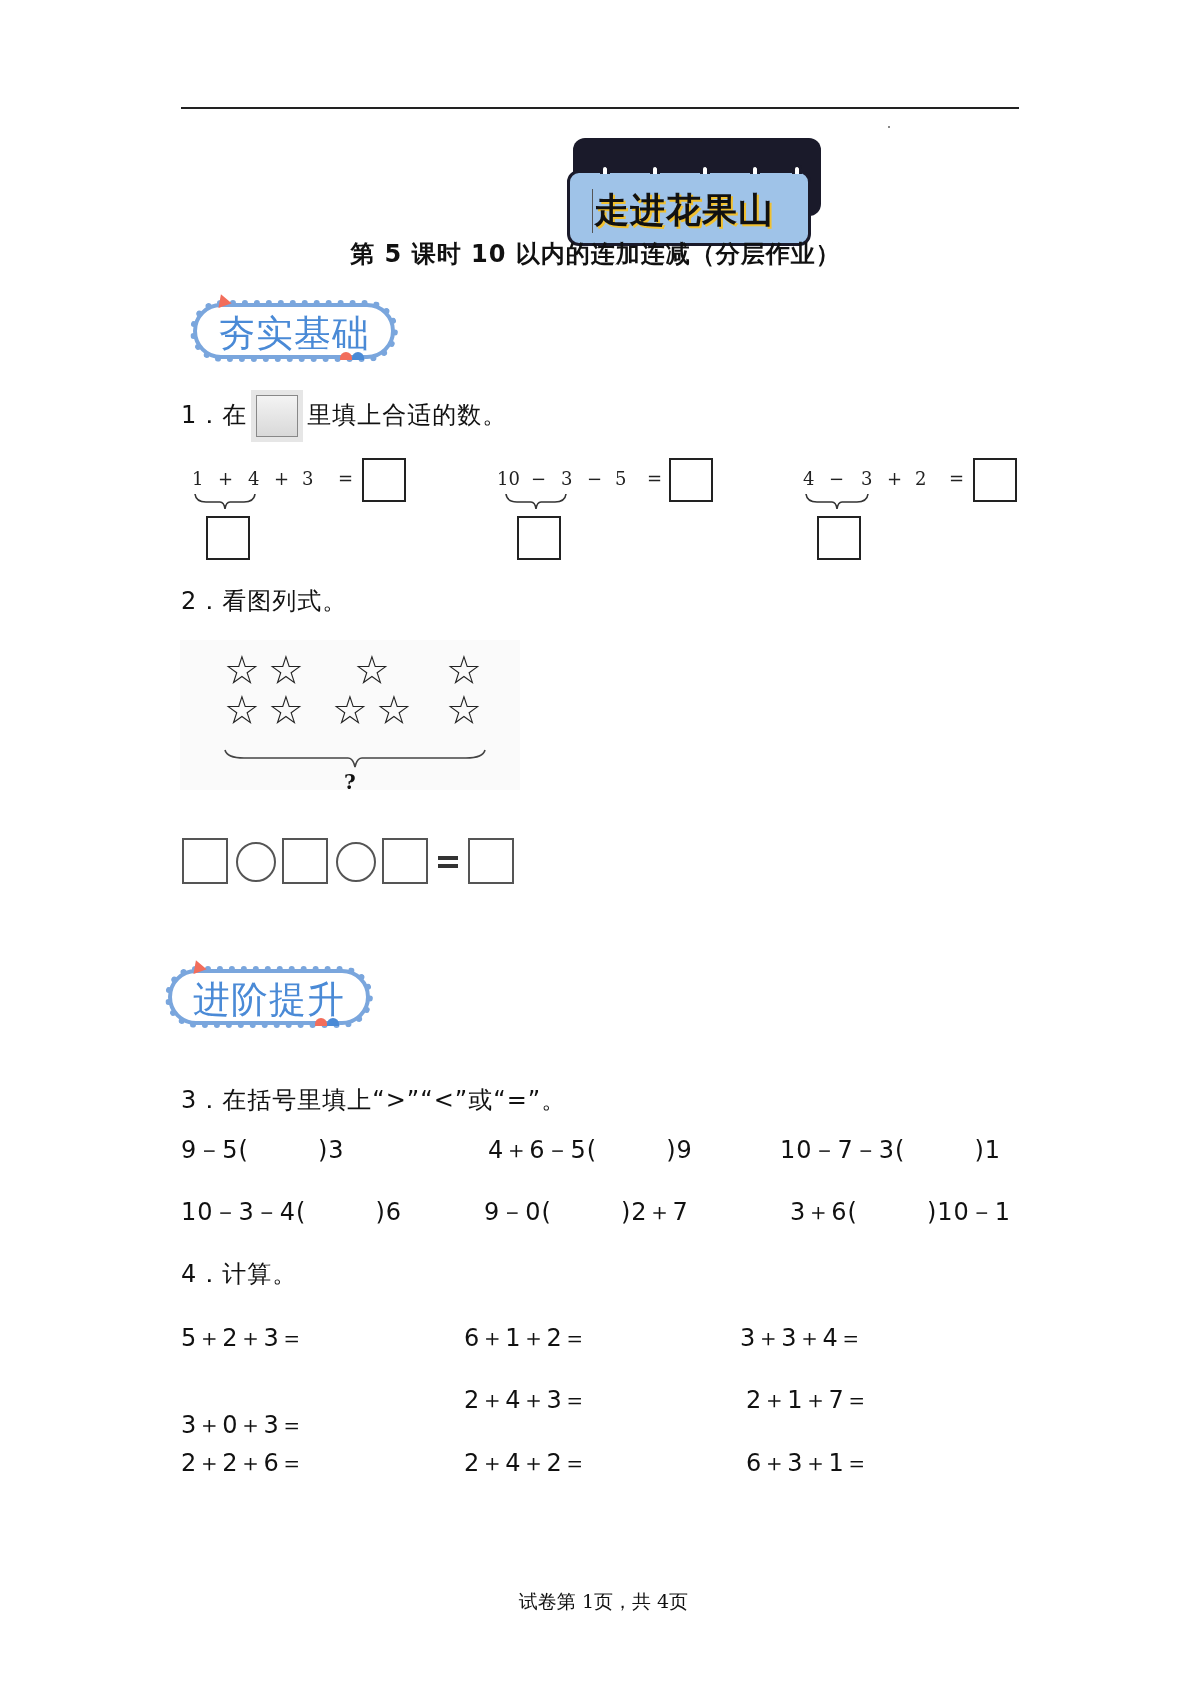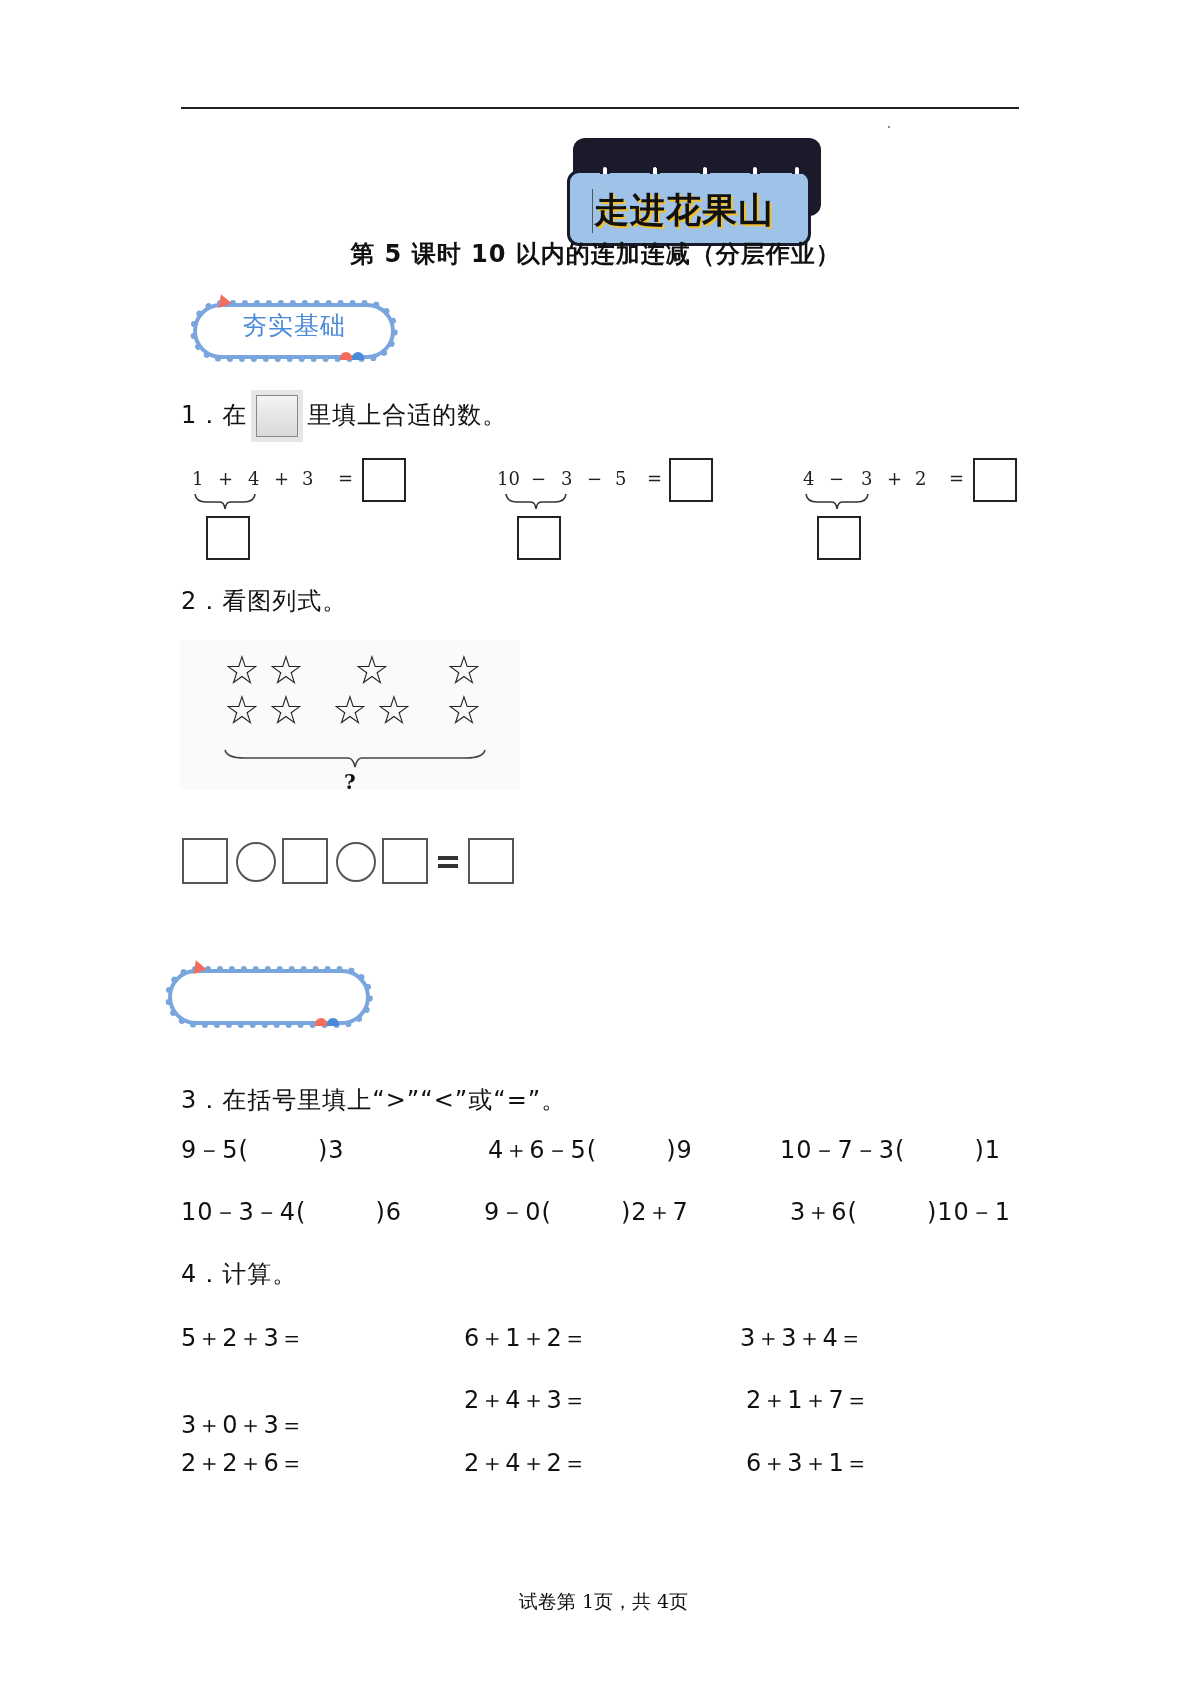--- a/index.html
+++ b/index.html
@@ -17,21 +17,21 @@
   .title-text { position:absolute; left:24px; top:14px; font-size:35px; font-weight:bold; color:#111; letter-spacing:1px;
                 text-shadow:2px 2px 0 #f0c030; font-family:"DejaVu Sans", sans-serif; }
   .title-bar { position:absolute; left:22px; top:16px; width:1px; height:44px; background:#555; }
 
   .subtitle { left:0; width:1191px; top:238px; text-align:center; font-size:24px; font-weight:bold; letter-spacing:1px; }
 
   
   .badge { width:208px; height:62px; }
   .badge-ring { position:absolute; left:0; top:0; width:208px; height:62px; border:6px dotted #7aa6dd; border-radius:34px; box-sizing:border-box; }
   .badge-ring2 { position:absolute; left:3px; top:3px; width:202px; height:56px; border:4px solid #7aa6dd; border-radius:30px; box-sizing:border-box; }
-  .badge-text { position:absolute; left:0; width:208px; top:9px; text-align:center; font-size:25px; color:#4a8ad6;
+  .badge-text { position:absolute; left:0; width:208px; top:9px; text-align:center; font-size:37px; color:#4a8ad6;
                 font-family:"DejaVu Serif", serif; letter-spacing:1px; }
   .badge-flag { position:absolute; left:26px; top:-6px; width:0; height:0; border-left:7px solid transparent; border-right:7px solid transparent; border-bottom:12px solid #f26d5b; transform:rotate(-20deg); }
   .badge-deco { position:absolute; left:150px; top:52px; width:28px; height:10px; }
   .badge-deco span { position:absolute; top:0; width:12px; height:8px; border-radius:6px 6px 0 0; }
 
   .q { font-size:24px; letter-spacing:1px; }
   .q1-box { display:inline-block; width:52px; height:52px; vertical-align:middle; margin:0 4px;
             background:linear-gradient(#f4f4f4,#d8d8d8); border:5px solid #e6e6e6; box-shadow: inset 0 0 0 1px #888; box-sizing:border-box; }
 
   
@@ -160,20 +160,21 @@
   <div class="ans-sq" style="left:200px"></div>
   <div class="ans-eq" style="left:256px"></div>
   <div class="ans-eq2" style="left:256px"></div>
   <div class="ans-sq" style="left:286px"></div>
 </div>
 
 <div class="abs badge" style="left:165px; top:966px;">
   <div class="badge-ring"></div>
   <div class="badge-ring2"></div>
   <div class="badge-flag"></div>
+  <div class="badge-text">进阶提升</div>
   <div class="badge-deco">
     <span style="left:0;background:#f26d5b"></span>
       <span style="left:12px;background:#4a8ad6"></span>
   </div>
 </div>
 
 <div class="abs q" style="left:181px; top:1068px;margin-top:16px;">3．在括号里填上“&gt;”“&lt;”或“=”。</div>
 <div class="abs expr" style="left:181px; top:1134px;">9－5(        )3</div>
 <div class="abs expr" style="left:488px; top:1134px;">4＋6－5(        )9</div>
 <div class="abs expr" style="left:780px; top:1134px;">10－7－3(        )1</div>

